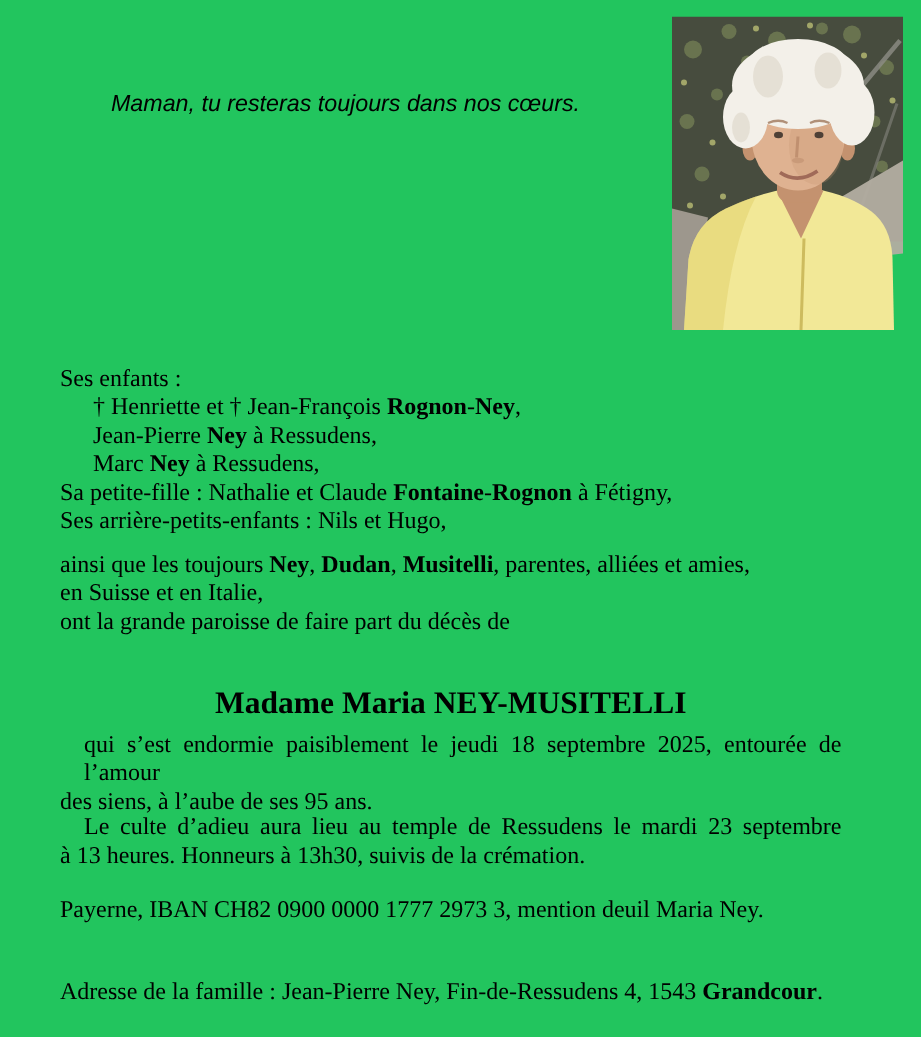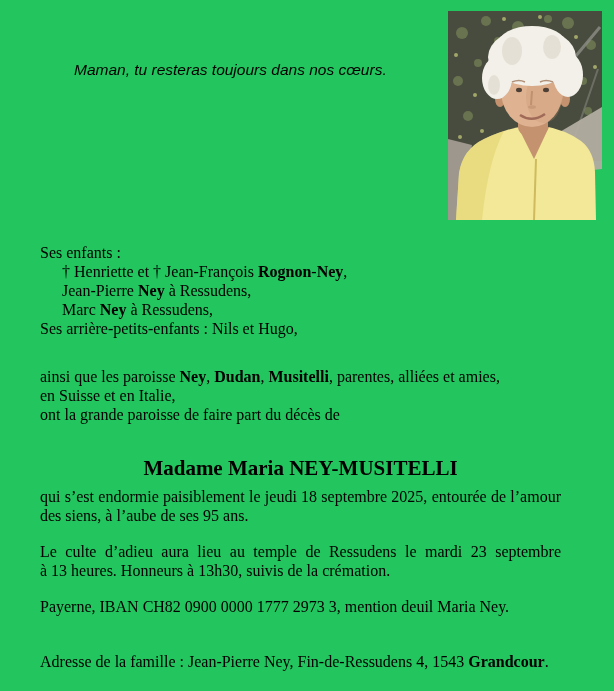--- a/index.html
+++ b/index.html
@@ -34,21 +34,21 @@
     top: 0;
     width: 521px;
     height: 691px;
     font-size: 16px;
     line-height: 19px;
   }
   .block { position: absolute; left: 0; width: 521px; }
   .line { white-space: nowrap; }
   .line.indent { padding-left: 22px; }
   .wrapline { white-space: normal; }
-  .just { text-align: justify; text-align-last: justify; }
+  .just { text-align: justify; text-align-last: justify; margin-left: 16px; }
   .b { font-weight: bold; }
   .doc-title {
     position: absolute;
     left: 0;
     top: 456px;
     width: 521px;
     text-align: center;
     font-weight: bold;
     font-size: 21px;
     line-height: 24px;
@@ -133,25 +133,26 @@
     </g>
   </svg>
 
   <div class="body-col">
 
     <div class="block" style="top:243px">
       <div class="line"><span>Ses enfants :</span></div>
       <div class="line indent"><span>† Henriette et † Jean-François </span><span class="b">Rognon</span><span>-</span><span class="b">Ney</span><span>,</span></div>
       <div class="line indent"><span>Jean-Pierre </span><span class="b">Ney</span><span> à Ressudens,</span></div>
       <div class="line indent"><span>Marc </span><span class="b">Ney</span><span> à Ressudens,</span></div>
+      <div class="line"><span>Sa petite-fille : Nathalie et Claude </span><span class="b">Fontaine</span><span>-</span><span class="b">Rognon</span><span> à Fétigny,</span></div>
       <div class="line"><span>Ses arrière-petits-enfants : Nils et Hugo,</span></div>
     </div>
 
     <div class="block" style="top:367px">
-      <div class="line"><span>ainsi que les paroisse </span><span class="b">Ney</span><span>, </span><span class="b">Dudan</span><span>, </span><span class="b">Musitelli</span><span>, parentes, alliées et amies,</span></div>
+      <div class="line"><span>ainsi que les toujours </span><span class="b">Ney</span><span>, </span><span class="b">Dudan</span><span>, </span><span class="b">Musitelli</span><span>, parentes, alliées et amies,</span></div>
       <div class="line"><span>en Suisse et en Italie,</span></div>
       <div class="line"><span>ont la grande paroisse de faire part du décès de</span></div>
     </div>
 
     <div class="doc-title">Madame Maria NEY-MUSITELLI</div>
 
     <div class="block" style="top:487px">
       <div class="wrapline just">qui s’est endormie paisiblement le jeudi 18 septembre 2025, entourée de l’amour</div>
       <div class="wrapline">des siens, à l’aube de ses 95 ans.</div>
     </div>

